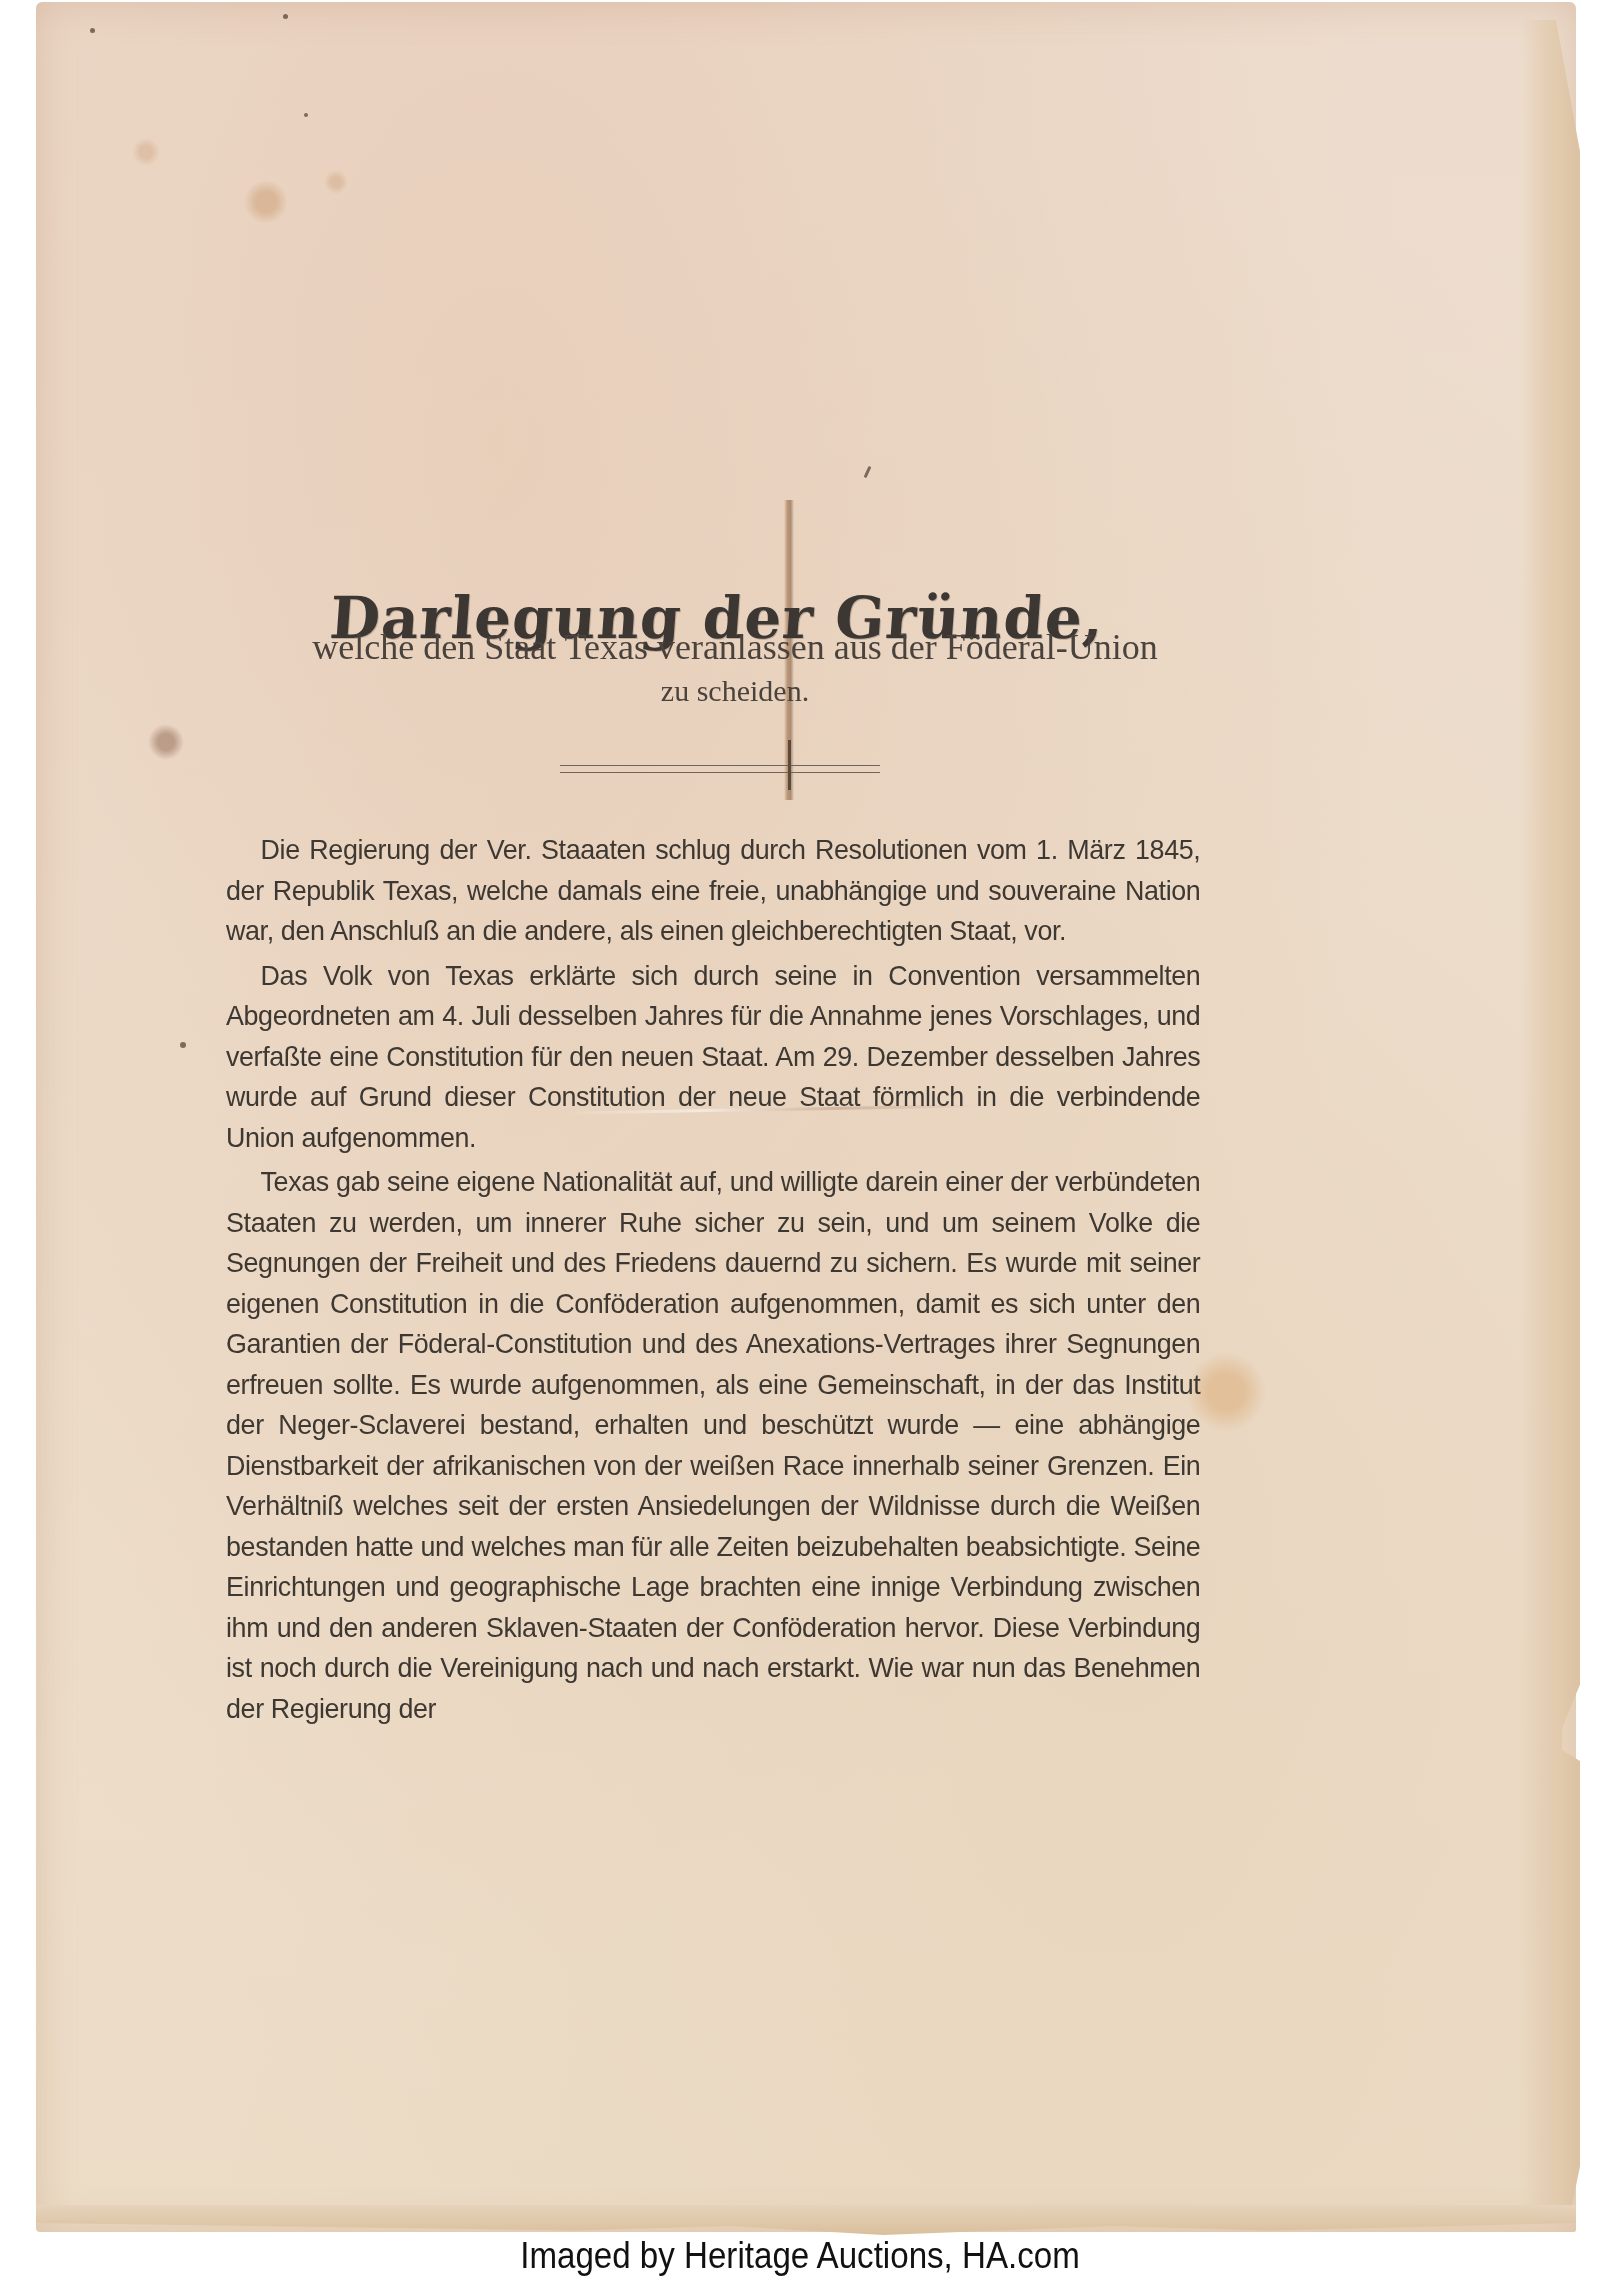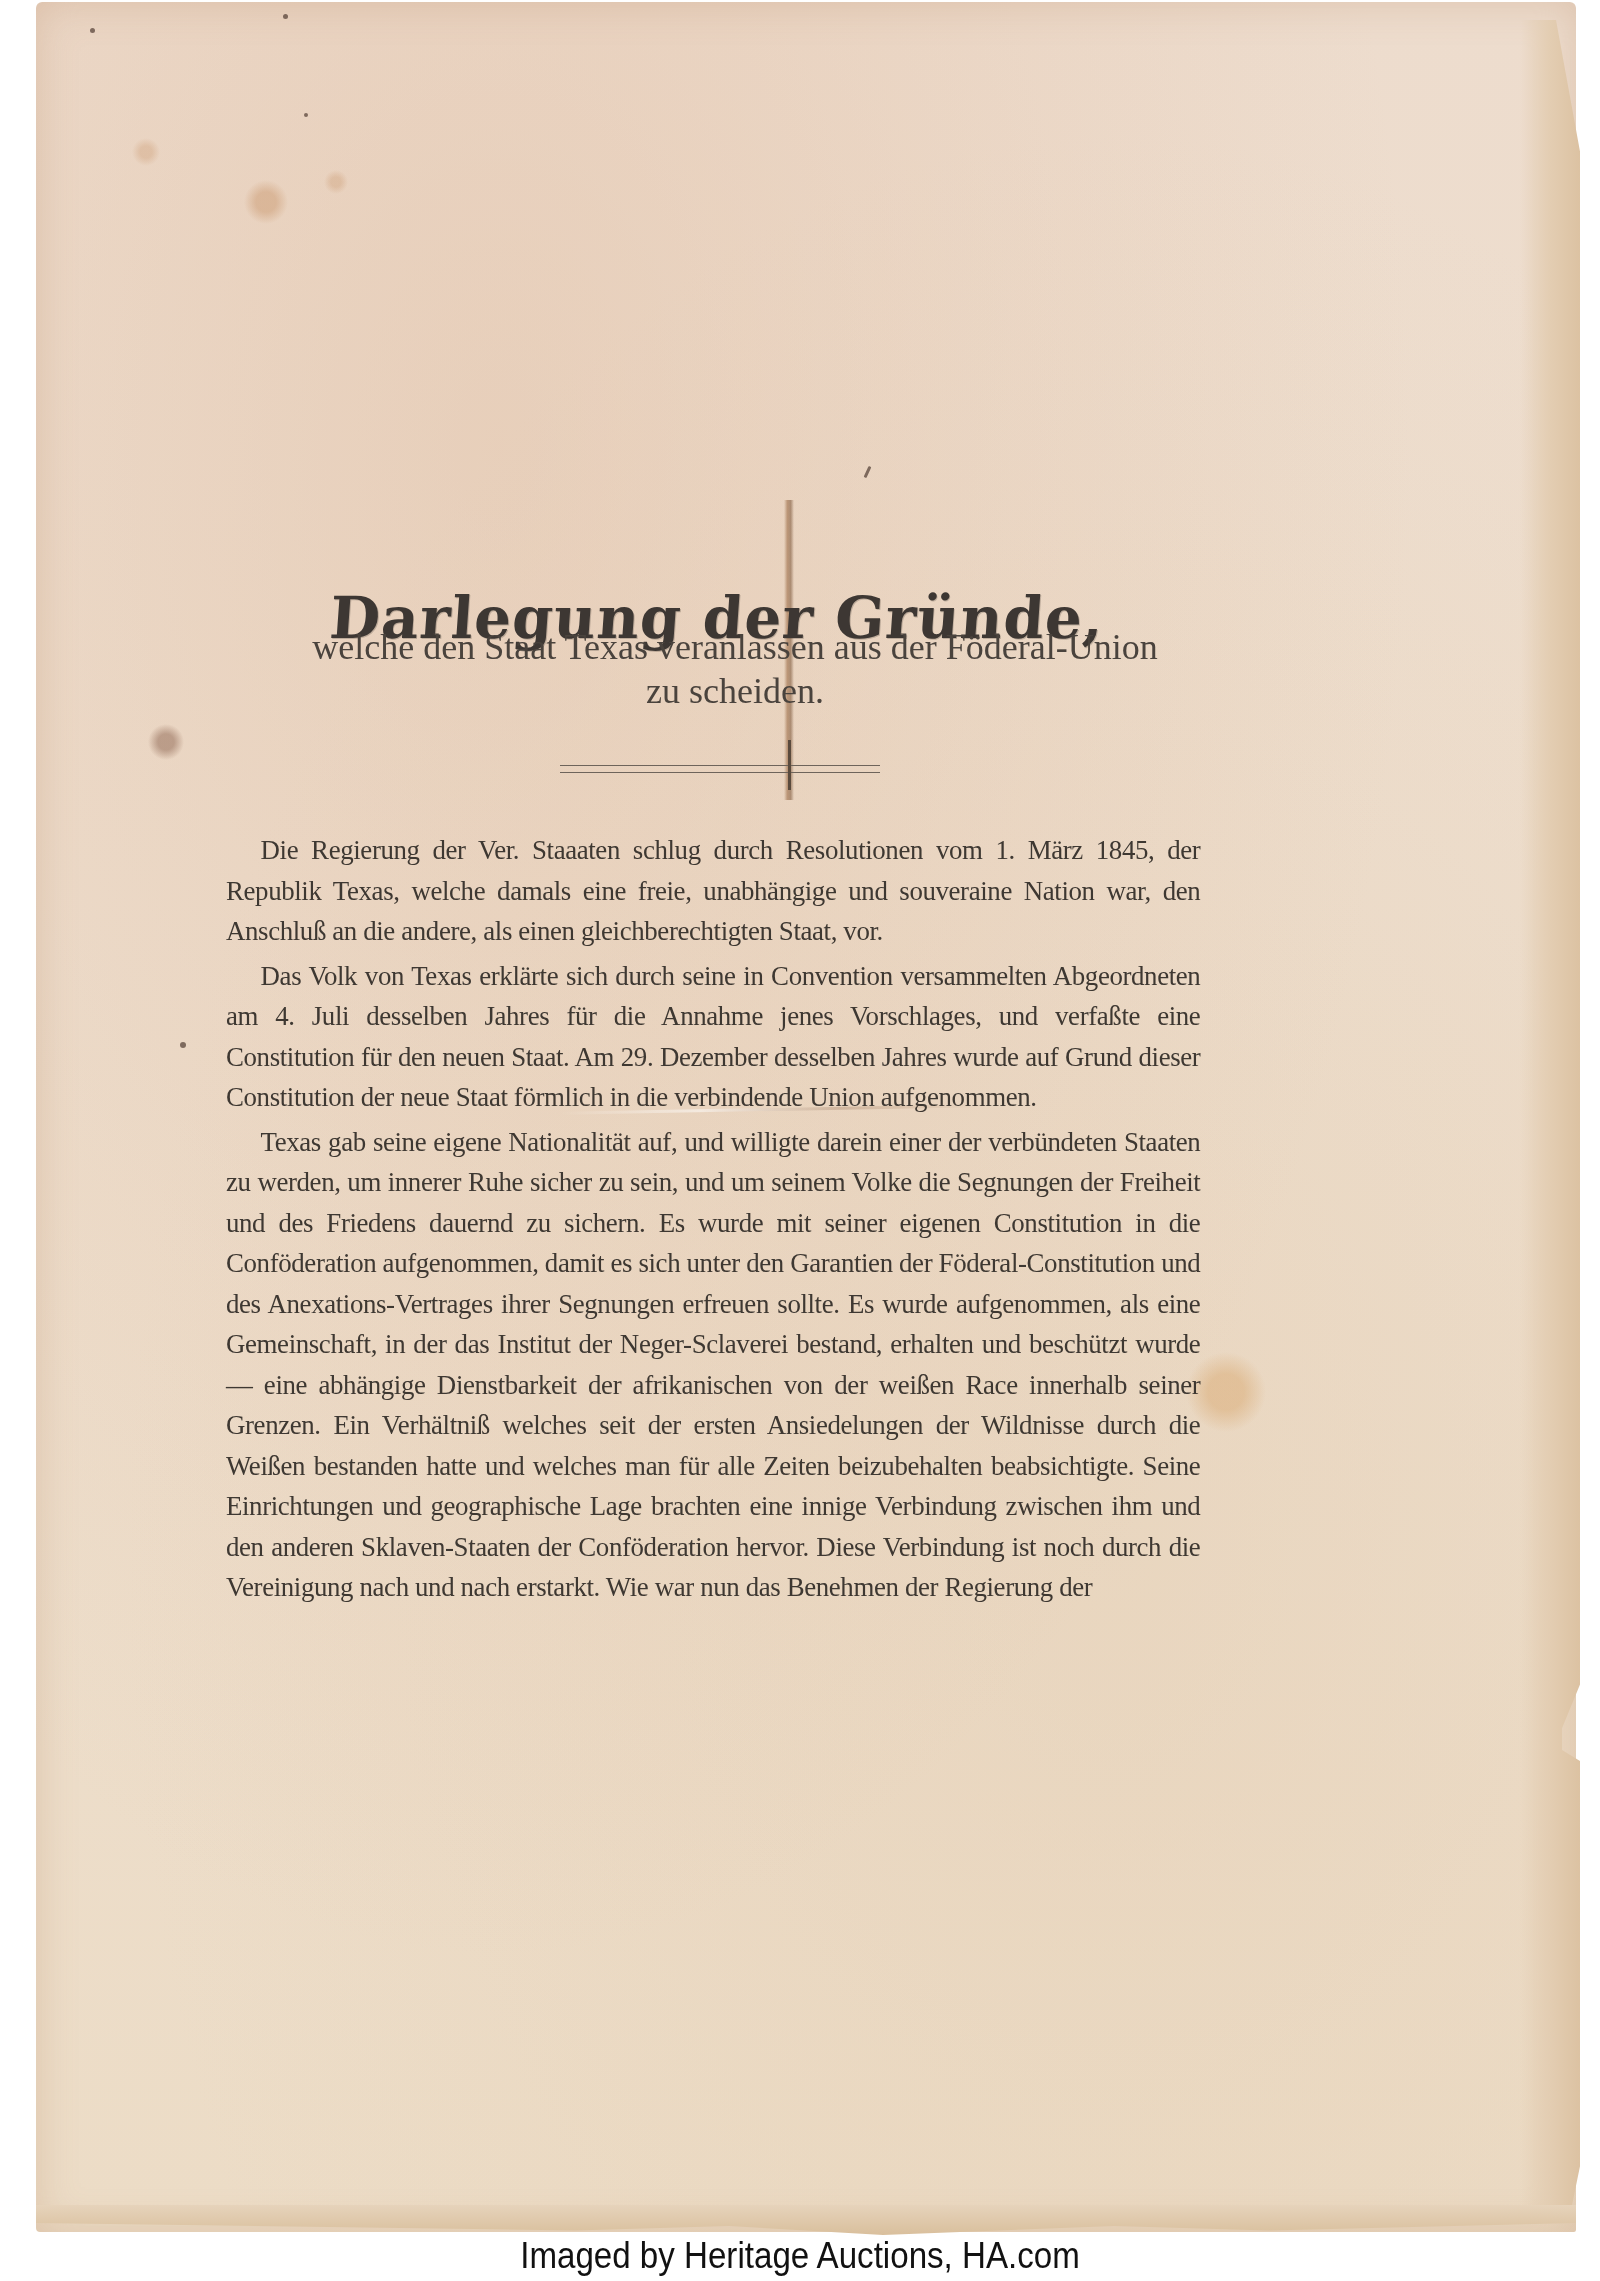--- a/index.html
+++ b/index.html
@@ -67,41 +67,41 @@
     left: 225px; top: 625px;
     width: 1020px;
     text-align: center;
     font-family: "DejaVu Serif", serif;
     font-size: 36px;
     line-height: 44px;
     color: #4a433d;
     font-stretch: condensed;
   }
   .subtitle .line { display: block; font-family: Liberation Serif, serif; }
-  .subtitle .line2 { font-size: 36px; }
+  .subtitle .line2 { font-size: 30px; }
 
   .rule {
     position: absolute;
     left: 560px; top: 765px;
     width: 320px; height: 6px;
     border-top: 1.5px solid #6e645b;
     border-bottom: 1.5px solid #6e645b;
   }
   .rule-mark {
     position: absolute;
     left: 788px; top: 740px;
     width: 3px; height: 50px;
     background: #5a4a3d;
   }
 
   .body-text {
     position: absolute;
     left: 226px; top: 830px;
     width: 1015px;
-    font-family: Liberation Serif, serif;
+    font-family: Liberation Sans, sans-serif;
     font-size: 28px;
     line-height: 40.5px;
     color: #3e3832;
     text-align: justify;
     letter-spacing: -0.4px;
   }
   .body-text p {
     margin: 0;
     text-indent: 36px;
     transform: scaleX(0.96);

